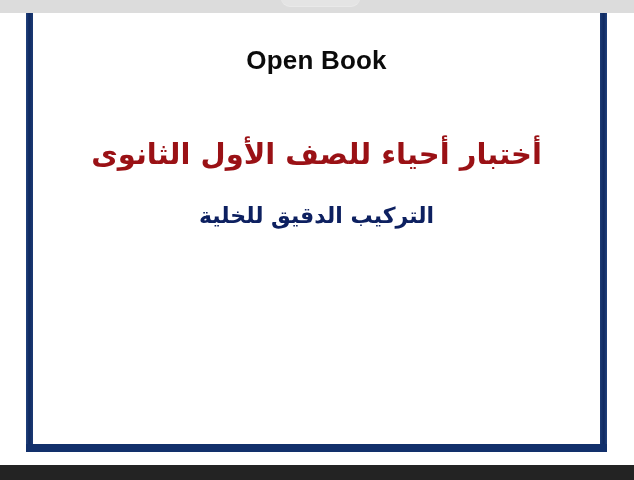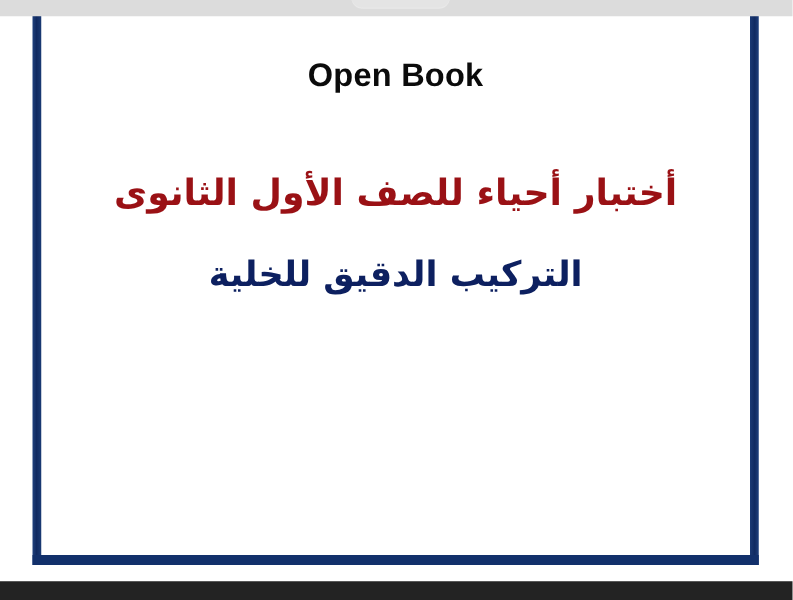--- a/index.html
+++ b/index.html
@@ -129,21 +129,21 @@
   }
   #heading-blue {
     position: absolute;
     top: 190px;
     left: 0;
     width: 567px;
     text-align: center;
     direction: rtl;
     unicode-bidi: embed;
     font-family: "DejaVu Sans", sans-serif;
-    font-size: 28px;
+    font-size: 22px;
     font-weight: bold;
     color: #0d2060;
   }
 
   
   #nav-bar {
     position: absolute;
     left: 0;
     top: 465px;
     width: 634px;

